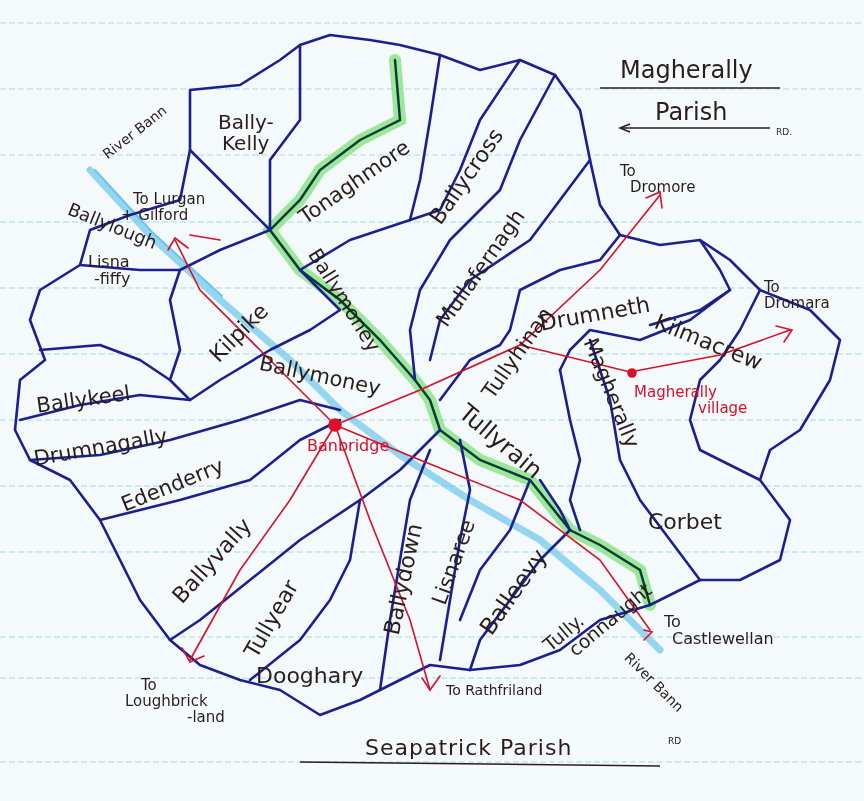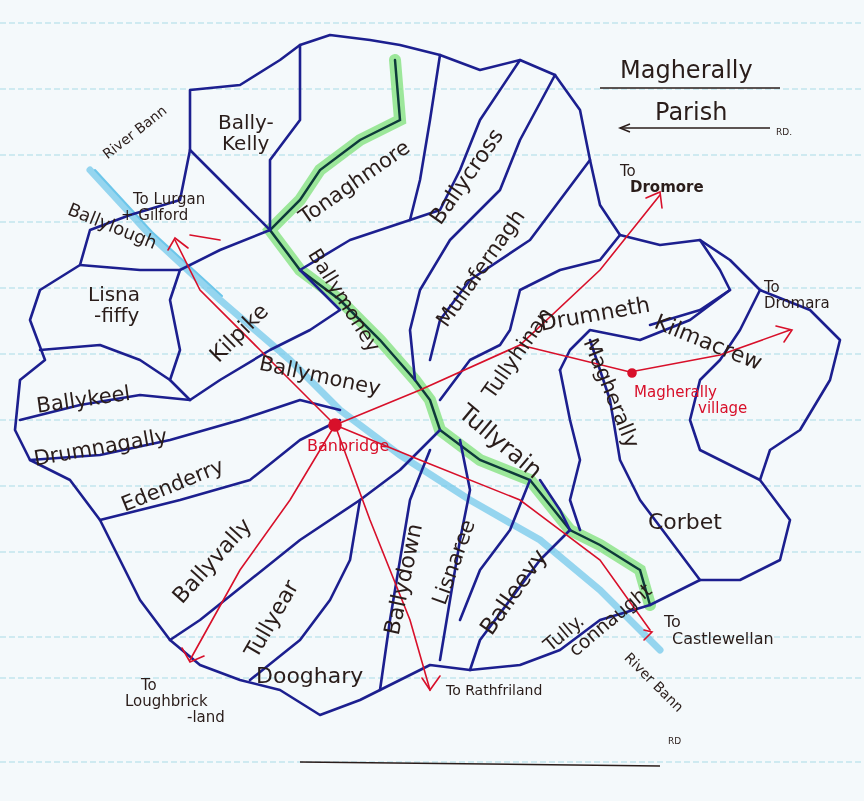--- a/index.html
+++ b/index.html
@@ -99,30 +99,31 @@
     .lbl{position:absolute;font-family:"DejaVu Sans",sans-serif;color:#2a1d1a;white-space:nowrap;line-height:1.05;}
     .r{color:#d8102a;}
   </style>
 
   <div class="lbl" style="left:620px;top:58px;font-size:24px;">
     <div>Magherally</div>
   </div>
   <div class="lbl" style="left:655px;top:100px;font-size:24px;">Parish</div>
   <div class="lbl" style="left:776px;top:128px;font-size:9px;text-align:center;">RD.</div>
 
+  <div class="lbl" style="left:365px;top:736px;font-size:22px;letter-spacing:1px;">Seapatrick Parish</div>
   <div class="lbl" style="left:668px;top:737px;font-size:9px;">RD</div>
 
   <div class="lbl" style="left:218px;top:112px;font-size:20px;">
     <div>Bally-</div>
     <div style="margin-left:4px;">Kelly</div>
   </div>
   <div class="lbl" style="left:295px;top:210px;font-size:21px;transform:rotate(-35deg);transform-origin:left top;">Tonaghmore</div>
   <div class="lbl" style="left:425px;top:215px;font-size:22px;transform:rotate(-55deg);transform-origin:left top;">Ballycross</div>
   <div class="lbl" style="left:72px;top:200px;font-size:18px;transform:rotate(22deg);transform-origin:left top;">Ballylough</div>
-  <div class="lbl" style="left:88px;top:284px;font-size:20px;">
+  <div class="lbl" style="left:88px;top:254px;font-size:16px;">
     <div>Lisna</div>
     <div style="margin-left:6px;">-fiffy</div>
   </div>
   <div class="lbl" style="left:205px;top:350px;font-size:22px;transform:rotate(-45deg);transform-origin:left top;">Kilpike</div>
   <div class="lbl" style="left:322px;top:245px;font-size:20px;transform:rotate(58deg);transform-origin:left top;">Ballymoney</div>
   <div class="lbl" style="left:432px;top:318px;font-size:21px;transform:rotate(-55deg);transform-origin:left top;">Mullafernagh</div>
   <div class="lbl" style="left:478px;top:390px;font-size:21px;transform:rotate(-55deg);transform-origin:left top;">Tullyhinan</div>
   <div class="lbl" style="left:538px;top:312px;font-size:22px;transform:rotate(-10deg);transform-origin:left top;">Drumneth</div>
   <div class="lbl" style="left:660px;top:310px;font-size:22px;transform:rotate(22deg);transform-origin:left top;">Kilmacrew</div>
   <div class="lbl" style="left:35px;top:395px;font-size:21px;transform:rotate(-8deg);transform-origin:left top;">Ballykeel</div>
@@ -148,21 +149,21 @@
     <div>Magherally</div>
     <div style="margin-left:64px;">village</div>
   </div>
 
   <div class="lbl" style="left:133px;top:192px;font-size:15px;">
     <div>To Lurgan</div>
     <div style="margin-left:-12px;">+ Gilford</div>
   </div>
   <div class="lbl" style="left:620px;top:164px;font-size:15px;">
     <div>To</div>
-    <div style="margin-left:10px;font-weight:bold;">Dromore</div>
+    <div style="margin-left:10px;">Dromore</div>
   </div>
   <div class="lbl" style="left:764px;top:280px;font-size:15px;">
     <div>To</div>
     <div>Dromara</div>
   </div>
   <div class="lbl" style="left:664px;top:614px;font-size:16px;">
     <div>To</div>
     <div style="margin-left:8px;">Castlewellan</div>
   </div>
   <div class="lbl" style="left:446px;top:683px;font-size:14px;">To Rathfriland</div>

